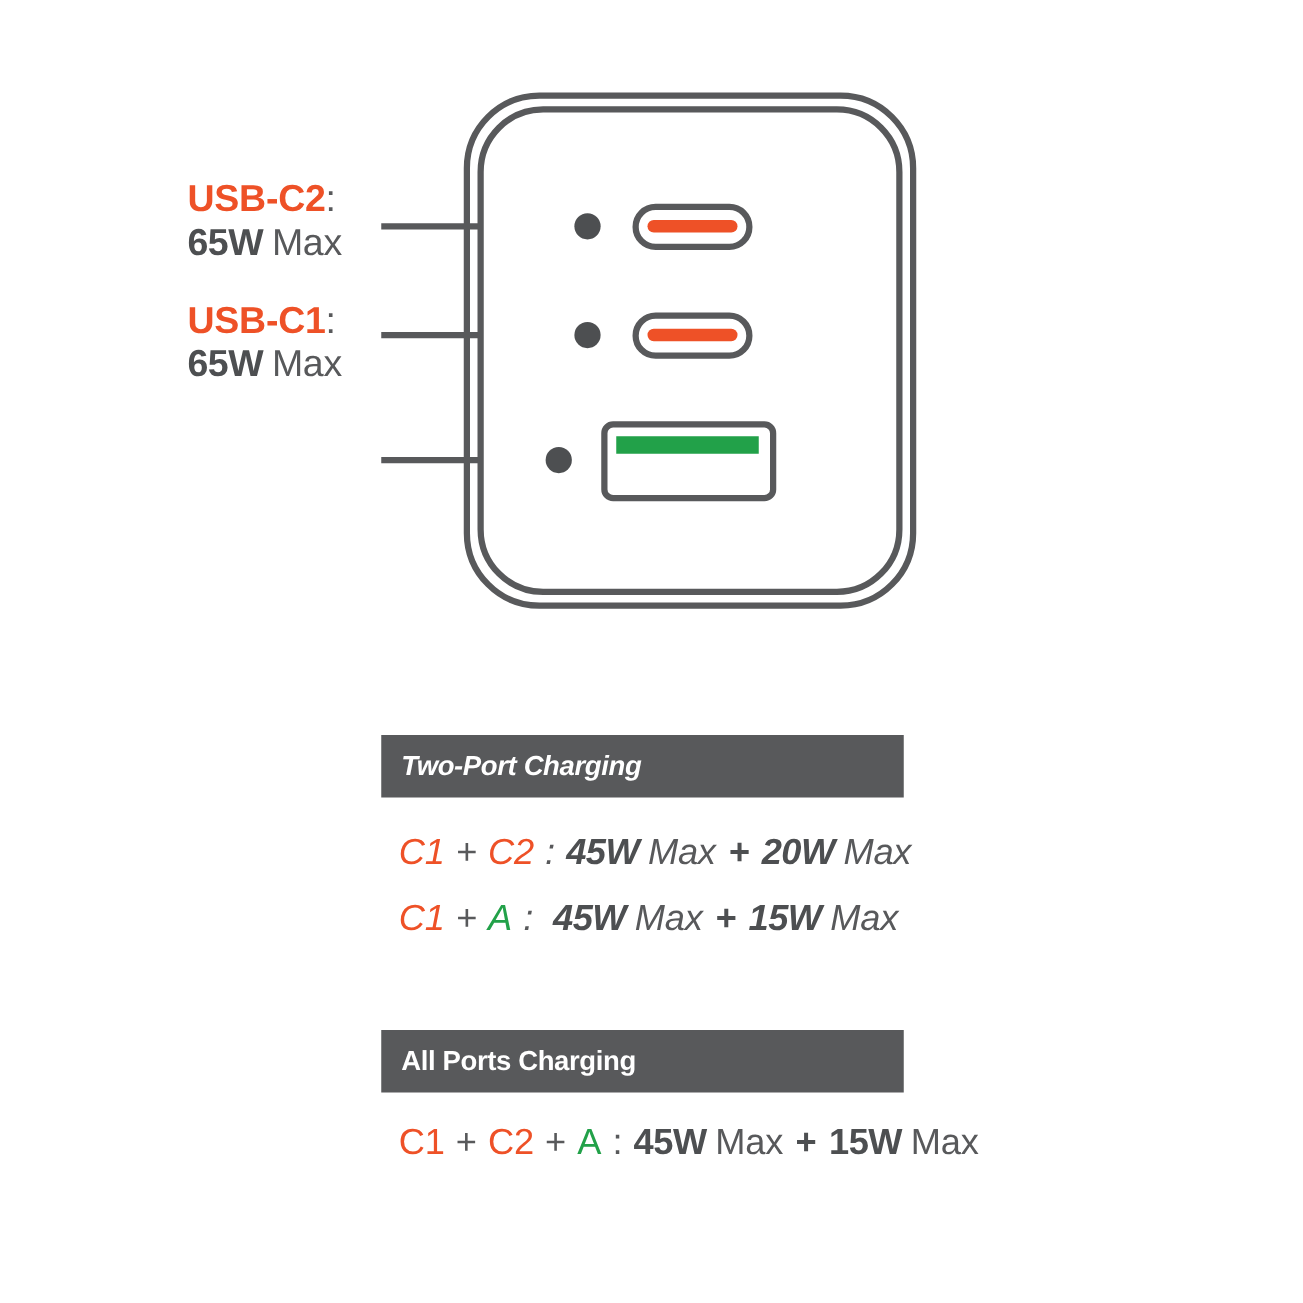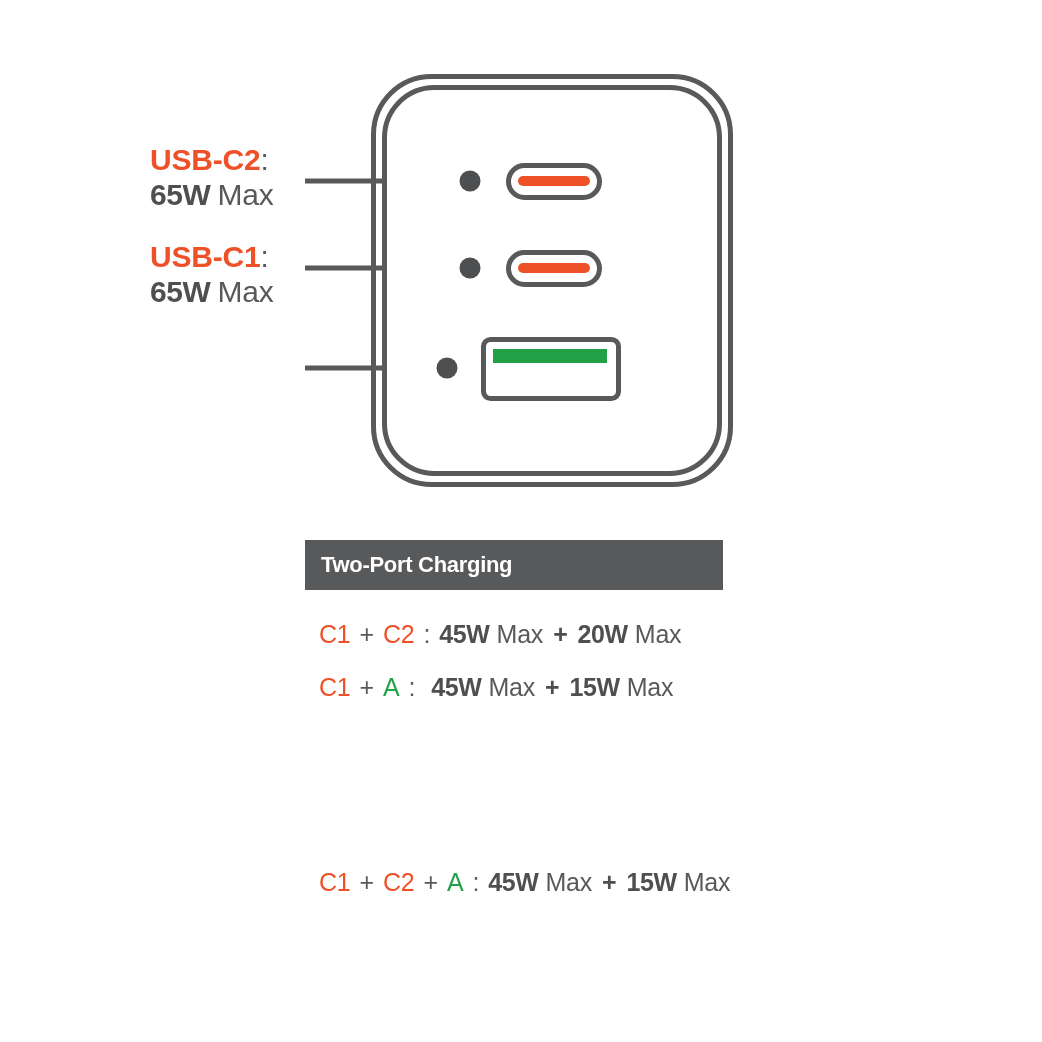--- a/index.html
+++ b/index.html
@@ -75,47 +75,47 @@
   #callout-c2 { left: 150px; top: 142px; }
   #callout-c1 { left: 150px; top: 239px; }
   #callout-a  { left: 150px; top: 339px; }
 
   
   .table-block {
     position: absolute;
     left: 305px;
     width: 418px;
   }
-  #table-two-port { top: 540px; }
+  #table-two-port { top: 588px; font-style: italic; }
   #table-all-ports { top: 824px; }
 
   .section-header {
     background: #58595b;
     color: #ffffff;
     font-size: 22px;
     font-weight: 700;
     letter-spacing: -0.3px;
     height: 50px;
     line-height: 50px;
     padding-left: 16px;
     box-sizing: border-box;
   }
 
   .combo-rows {
     padding-top: 18px;
   }
   .combo-row {
-    font-size: 25px;
+    font-size: 29px;
     white-space: nowrap;
     padding-left: 14px;
     height: 53px;
     line-height: 53px;
     letter-spacing: -0.2px;
   }
-  #table-all-ports .combo-rows { padding-top: 32px; }
+  #table-all-ports .combo-rows { padding-top: 14px; }
 
   .tok-port { font-weight: 400; }
   .tok-plus {
     color: #58595b;
     font-weight: 400;
     padding: 0 2px;
   }
   .tok-plus-bold {
     color: #4d4f51;
     font-weight: 700;
@@ -208,20 +208,21 @@
 
       <div class="combo-row">
         <span class="tok-port" style="color:#ee5127">C1</span><span class="sp"></span><span class="tok-plus">+</span><span class="sp"></span><span class="tok-port" style="color:#22a149">A</span><span class="sp"></span><span class="tok-colon">:</span><span class="sp"></span><span class="sp"></span><span class="tok-watt">45W</span><span class="sp"></span><span class="tok-max">Max</span><span class="sp"></span><span class="tok-plus-bold">+</span><span class="sp"></span><span class="tok-watt">15W</span><span class="sp"></span><span class="tok-max">Max</span>
       </div>
 
 
     </div>
   </div>
 
   <div class="table-block" id="table-all-ports">
+    <div class="section-header">All Ports Charging</div>
     <div class="combo-rows">
 
       <div class="combo-row">
         <span class="tok-port" style="color:#ee5127">C1</span><span class="sp"></span><span class="tok-plus">+</span><span class="sp"></span><span class="tok-port" style="color:#ee5127">C2</span><span class="sp"></span><span class="tok-plus">+</span><span class="sp"></span><span class="tok-port" style="color:#22a149">A</span><span class="sp"></span><span class="tok-colon">:</span><span class="sp"></span><span class="tok-watt">45W</span><span class="sp"></span><span class="tok-max">Max</span><span class="sp"></span><span class="tok-plus-bold">+</span><span class="sp"></span><span class="tok-watt">15W</span><span class="sp"></span><span class="tok-max">Max</span>
       </div>
 
     </div>
   </div>
 
 </div>

